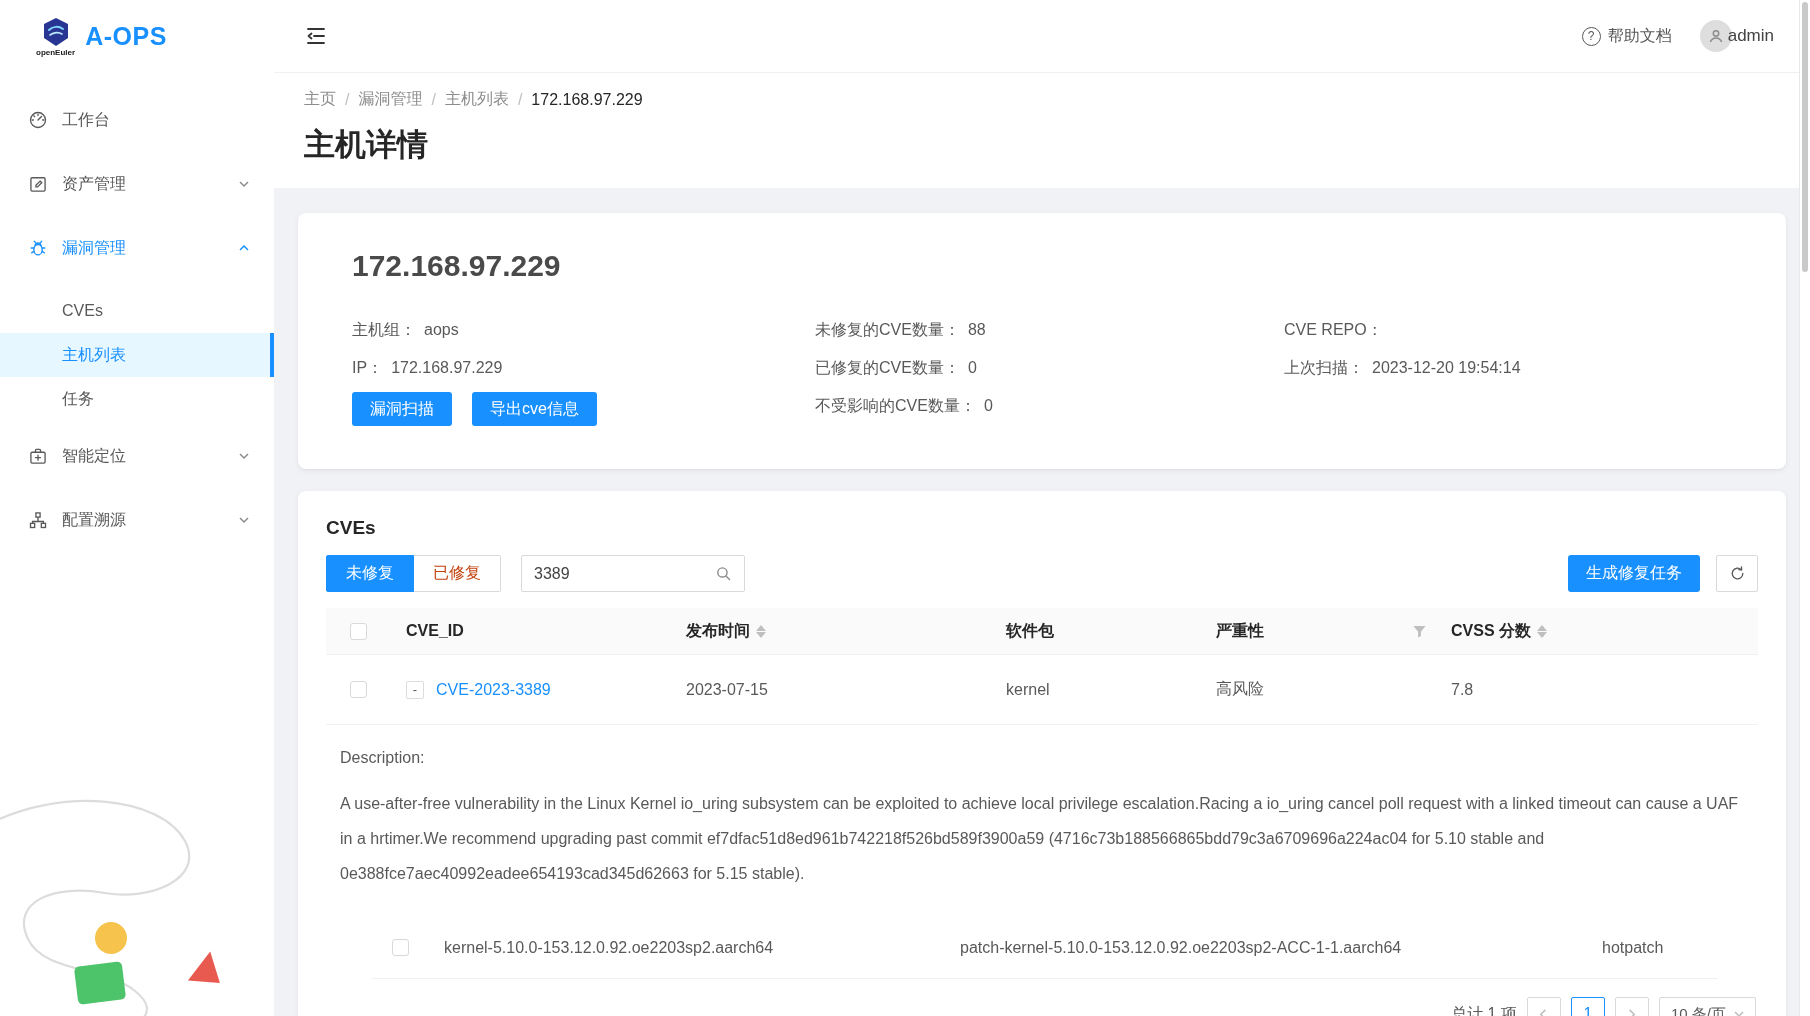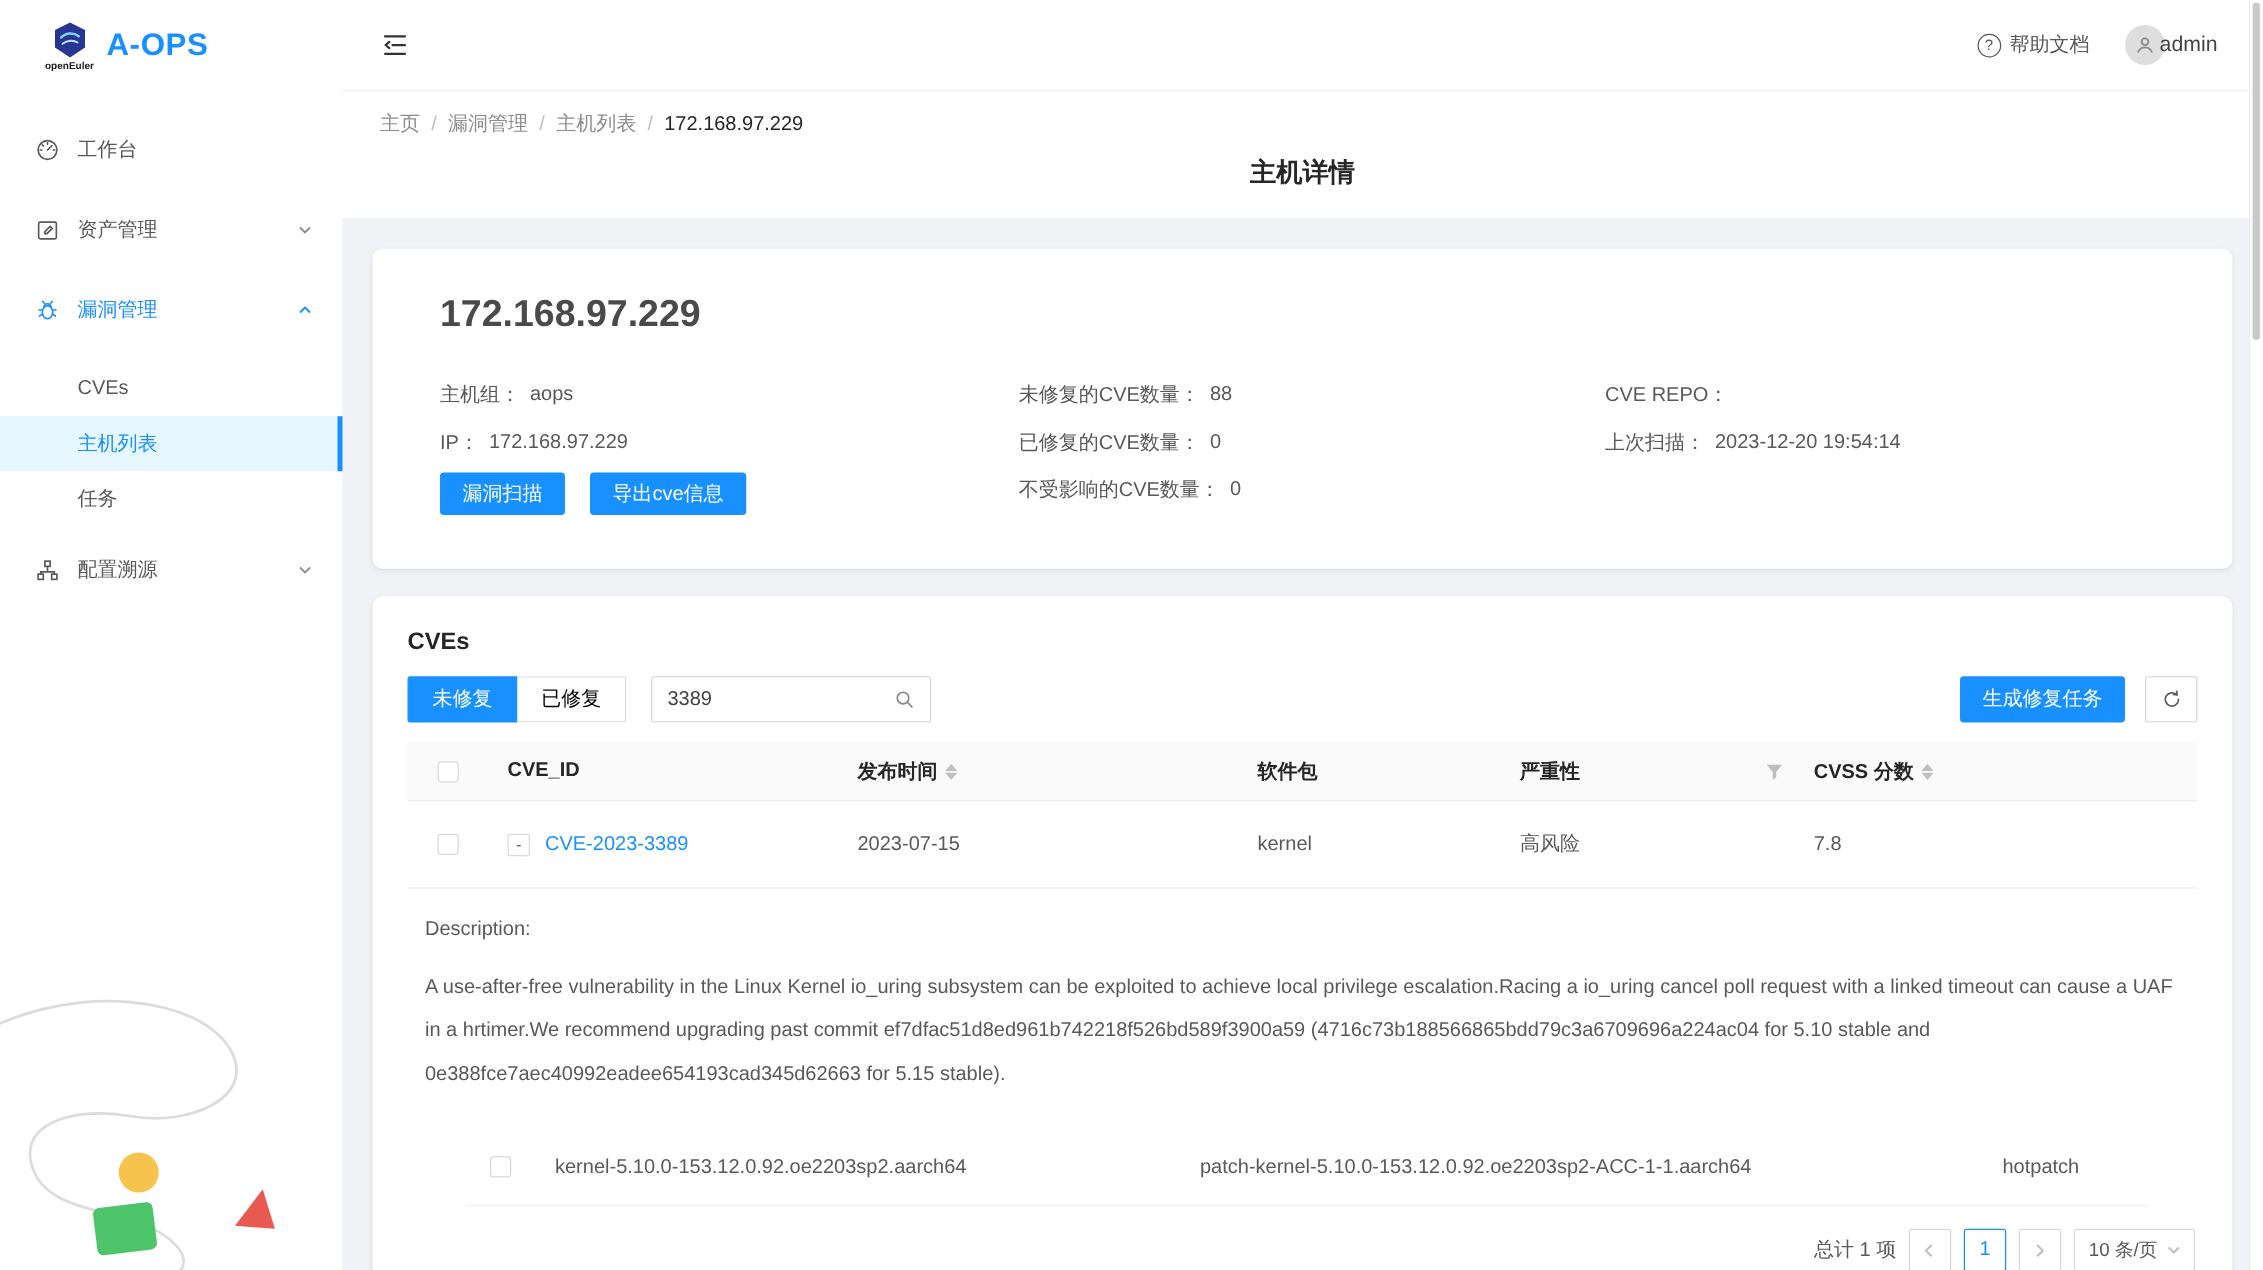--- a/index.html
+++ b/index.html
@@ -42,21 +42,21 @@
   .avatar { width:32px; height:32px; border-radius:50%; background:#dedede;
     display:flex; align-items:center; justify-content:center; margin-right:-4px; }
   .avatar svg { width:18px; height:18px; color:#8c8c8c; }
   .username { font-size:17px; color:#434343; }
 
   .page-head { background:#fff; padding:16px 30px 22px; }
   .breadcrumb { font-size:16px; color:#8c8c8c; display:flex; gap:9px; align-items:center; }
   .breadcrumb .sep { color:#bfbfbf; }
   .breadcrumb .crumb { cursor:pointer; }
   .breadcrumb .current { color:#262626; }
-  .page-title { margin-top:14px; font-size:21px; font-weight:bold; color:#262626;text-align:center; }
+  .page-title { margin-top:14px; font-size:31px; font-weight:bold; color:#262626; }
 
   .content { flex:1; padding:25px 24px 0; overflow:hidden; }
   .card { background:#fff; border-radius:8px;
     box-shadow:0 2px 6px rgba(0,0,0,.05), 0 1px 2px rgba(0,0,0,.04); }
 
   
   .host-card { padding:36px 54px 38px; margin-bottom:22px; }
   .host-ip { font-size:30px; font-weight:bold; color:#4a4a4a; margin-bottom:28px; }
   .host-grid { display:flex; }
   .hcol1 { width:463px; } .hcol2 { width:469px; } .hcol3 { flex:1; }
@@ -67,21 +67,21 @@
     padding:0 18px; border:none; border-radius:3px; cursor:pointer;
     display:inline-flex; align-items:center; font-family:inherit; }
 
   
   .cve-card { padding:26px 28px 0; height:550px; display:flex; flex-direction:column; }
   .cve-title { font-size:19px; font-weight:bold; color:#262626; margin-bottom:16px; }
   .controls { display:flex; align-items:center; }
   .tab-group { display:inline-flex; }
   .tab { height:37px; padding:0 19px; font-size:16px; display:flex; align-items:center; cursor:pointer; }
   .tab.on { background:#1890ff; color:#fff; border:1px solid #1890ff; border-radius:2px 0 0 2px; }
-  .tab.off { background:#fff; color:#000000; border:1px solid #d9d9d9; border-left:none; border-radius:0 2px 2px 0; }
+  .tab.off { background:#fff; color:#c2410c; border:1px solid #d9d9d9; border-left:none; border-radius:0 2px 2px 0; }
   .search-box { margin-left:20px; width:224px; height:37px; border:1px solid #d9d9d9;
     border-radius:2px; display:flex; align-items:center; padding:0 12px; background:#fff; }
   .search-box input { flex:1; border:none; outline:none; font-size:16px; color:#434343;
     font-family:inherit; min-width:0; background:transparent; }
   .search-box svg { width:17px; height:17px; color:#8c8c8c; flex-shrink:0; }
   .controls-right { margin-left:auto; display:flex; align-items:center; gap:16px; }
   .btn-gen { height:37px; font-size:16px; }
   .btn-refresh { width:42px; height:37px; border:1px solid #d9d9d9; border-radius:2px;
     background:#fff; display:flex; align-items:center; justify-content:center; cursor:pointer; }
   .btn-refresh svg { width:17px; height:17px; color:#595959; }
@@ -190,20 +190,31 @@
         <span>CVEs</span>
       </div>
       <div class="submenu-item active">
         <span>主机列表</span>
       </div>
       <div class="submenu-item">
         <span>任务</span>
       </div>
       <div class="submenu-gap"></div>
 
+      <div class="menu-item">
+        <svg class="mi-icon" viewBox="0 0 24 24" fill="none" stroke="currentColor" stroke-width="1.6">
+          <rect x="3.5" y="7.5" width="17" height="13" rx="1.5"></rect>
+            <path d="M9 7.5V5a1 1 0 0 1 1-1h4a1 1 0 0 1 1 1v2.5"></path>
+            <path d="M12 11v6M9 14h6" stroke-linecap="round"></path>
+        </svg>
+        <span class="mi-label">智能定位</span>
+        <svg class="chev" viewBox="0 0 12 12" fill="none" stroke="currentColor" stroke-width="1.5">
+            <path d="M2 4l4 4 4-4"></path>
+          </svg>
+      </div>
 
       <div class="menu-item">
         <svg class="mi-icon" viewBox="0 0 24 24" fill="none" stroke="currentColor" stroke-width="1.6">
           <rect x="9.5" y="3.5" width="5" height="5"></rect>
             <rect x="3" y="16" width="5" height="5"></rect>
             <rect x="16" y="16" width="5" height="5"></rect>
             <path d="M12 8.5v3.5M5.5 16v-2.2h13V16M12 12v1.8"></path>
         </svg>
         <span class="mi-label">配置溯源</span>
         <svg class="chev" viewBox="0 0 12 12" fill="none" stroke="currentColor" stroke-width="1.5">

